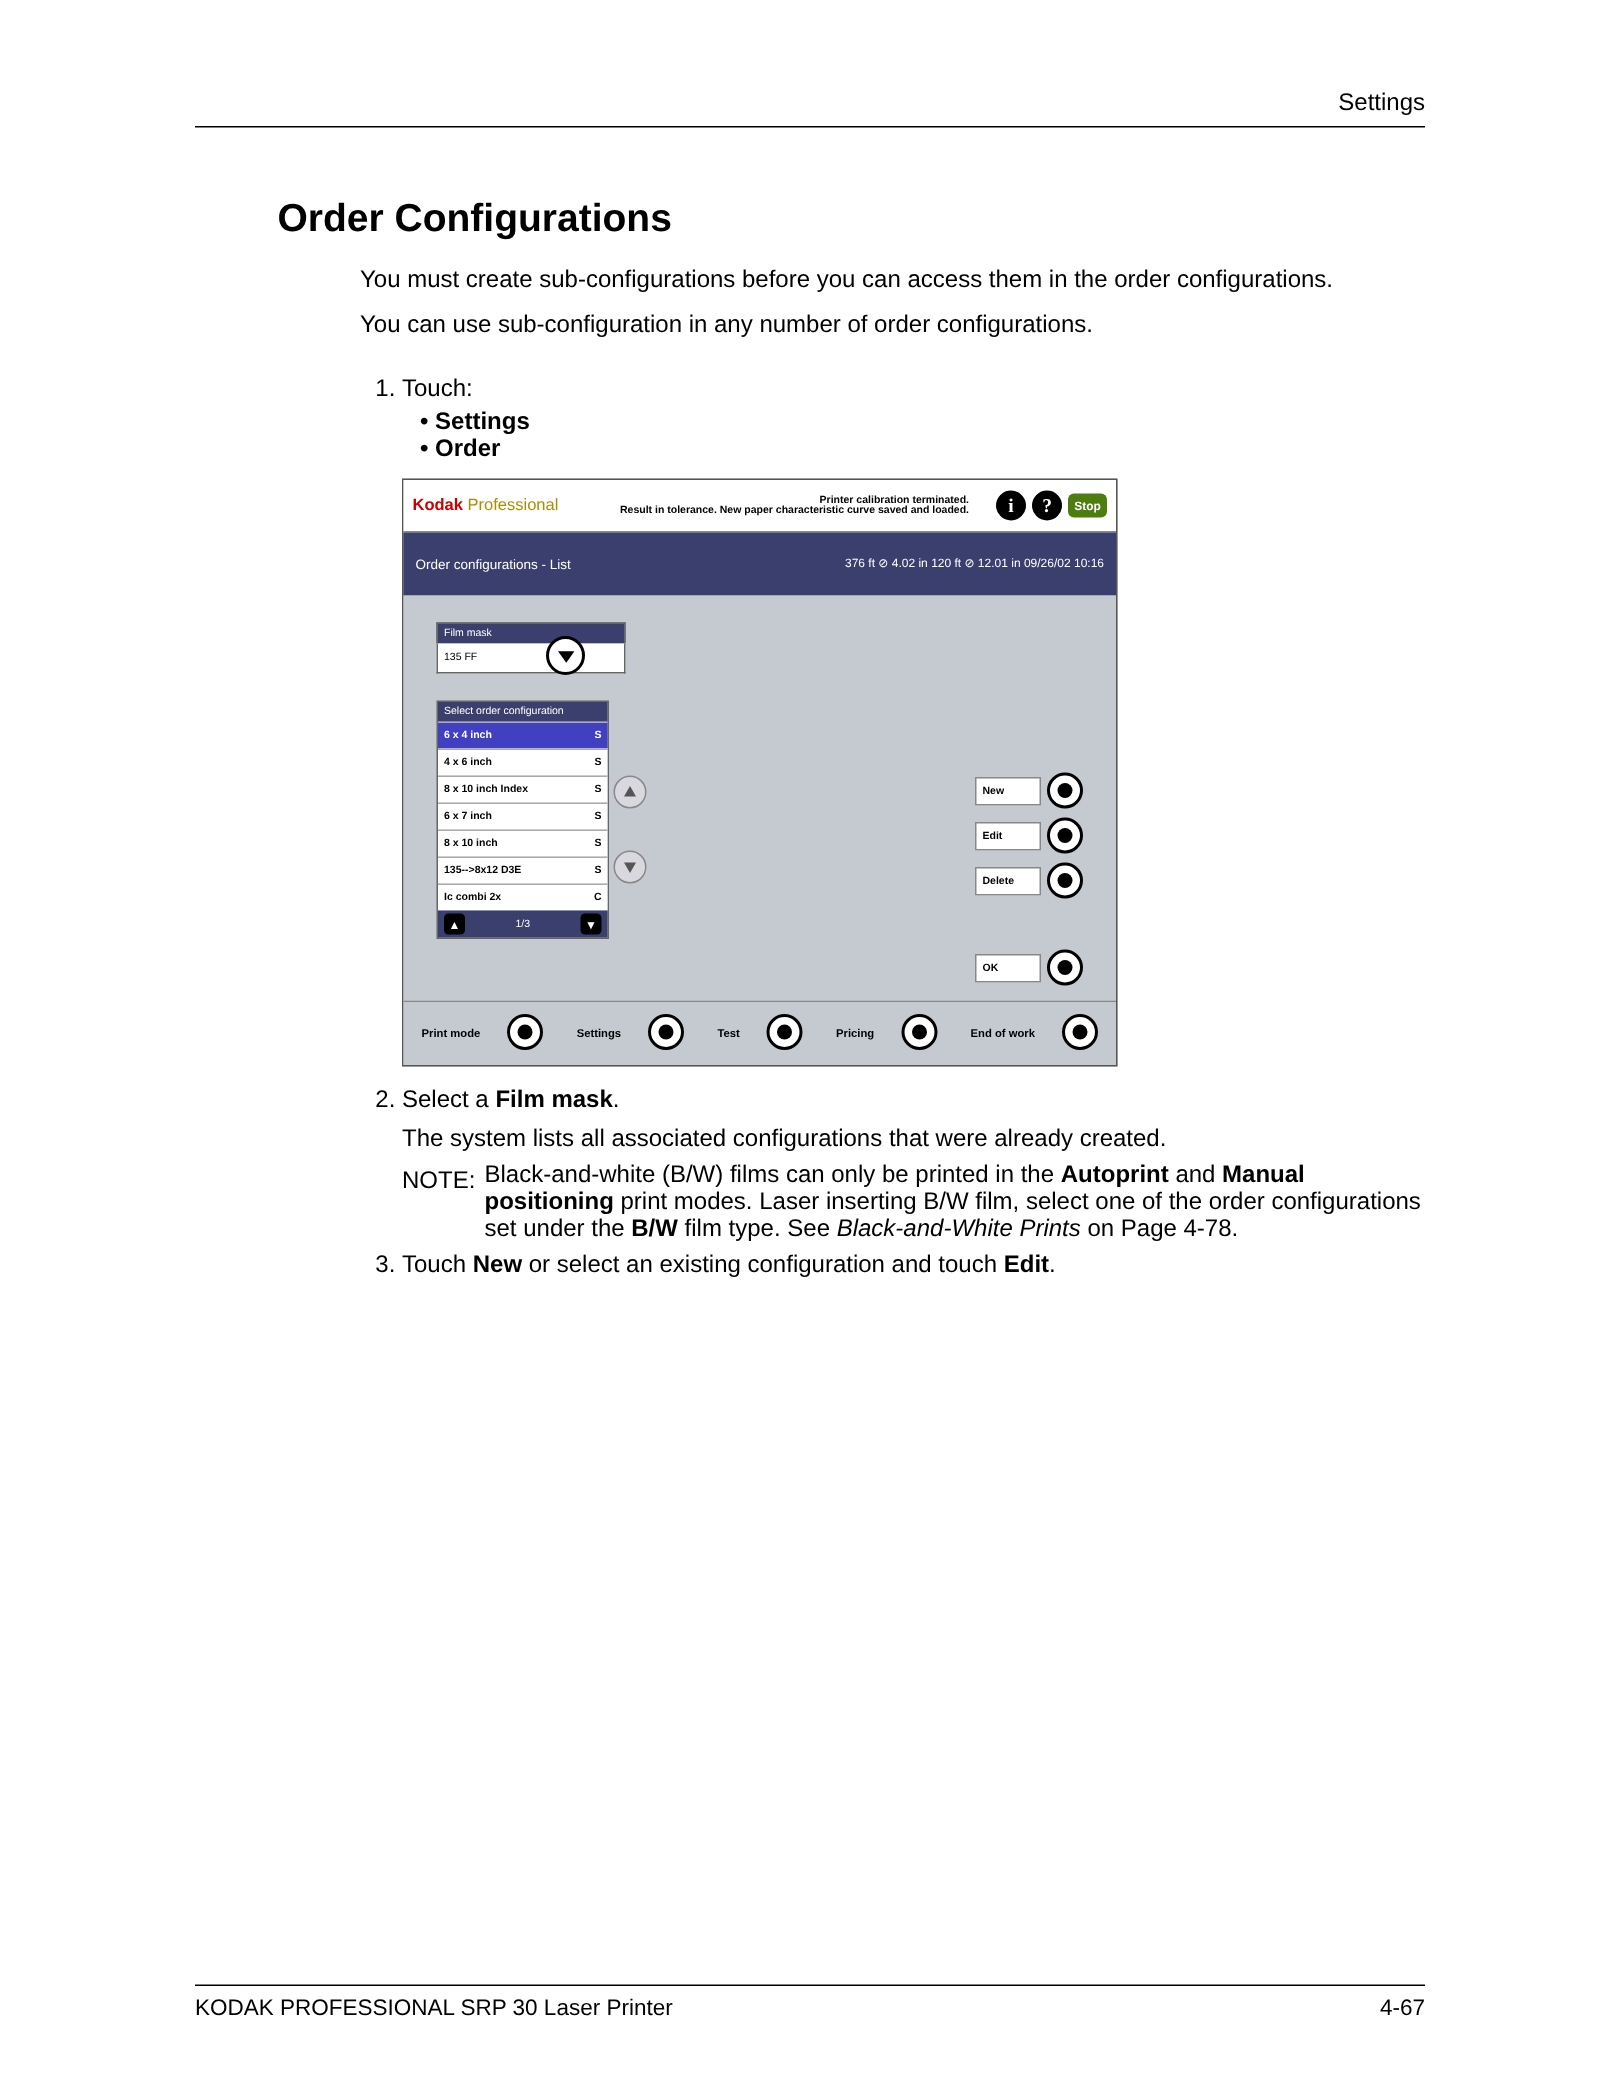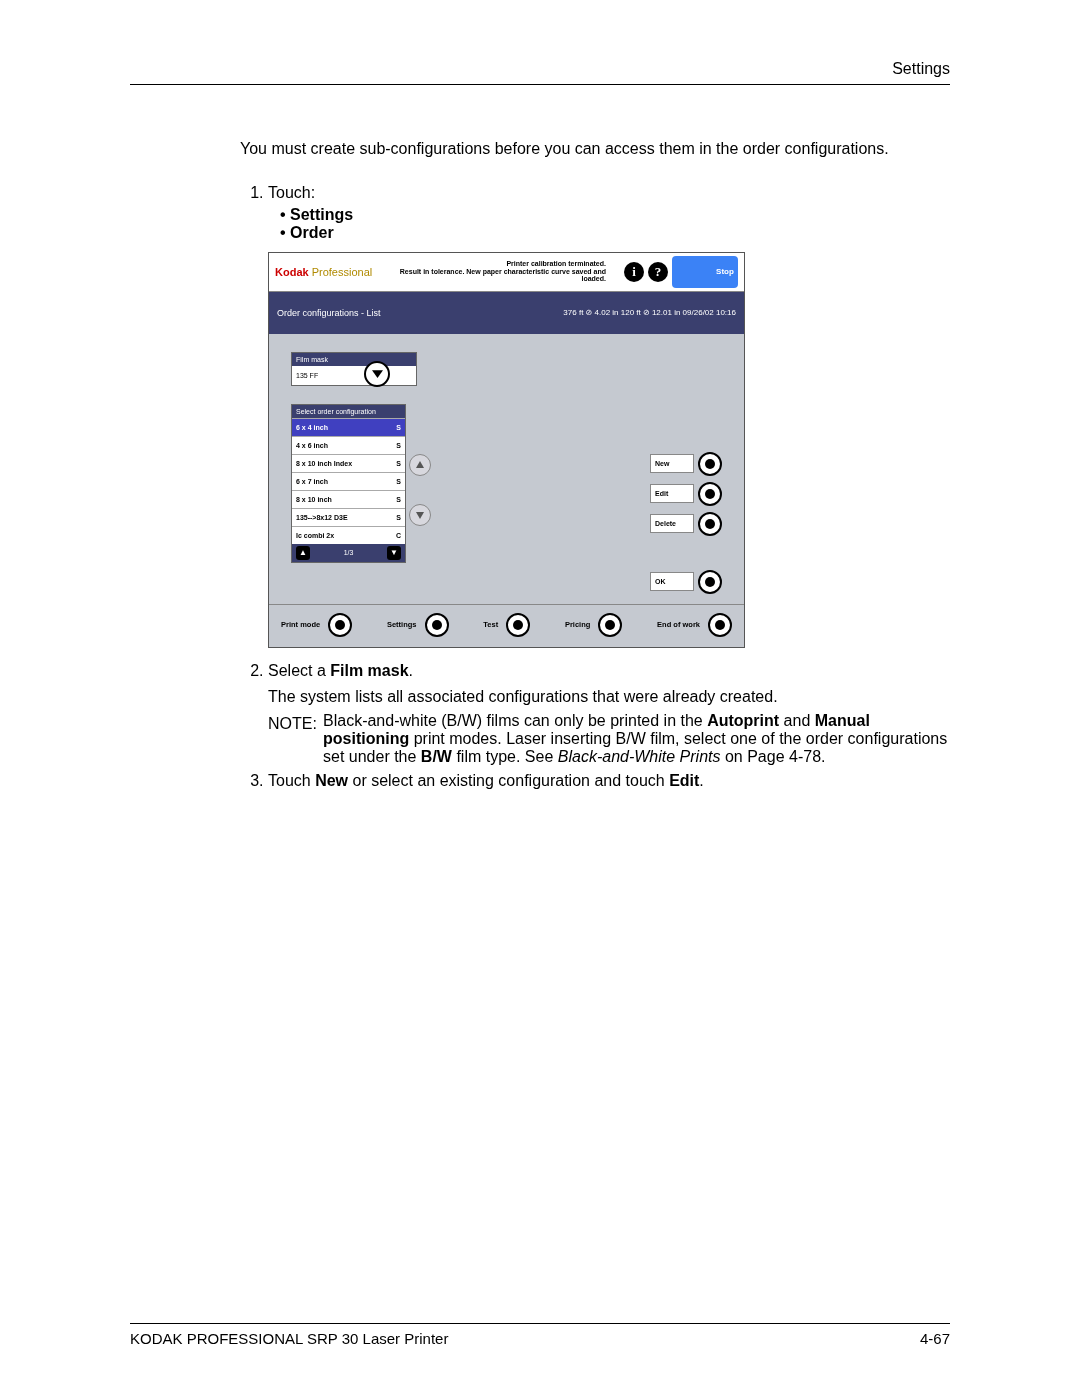--- a/index.html
+++ b/index.html
@@ -109,26 +109,26 @@
   .rnd {
     width: 20px; height: 20px;
     border-radius: 50%;
     background: #000;
     color: #fff;
     display: flex; align-items: center; justify-content: center;
     font-size: 13px; font-weight: bold;
     font-family: Georgia, serif;
   }
   .stop {
-    width: 26px; height: 32px;
-    background: #3b82f6;
+    width: 26px; height: 16px;
+    background: #4d7c0f;
     border-radius: 4px;
     color: #fff;
     font-size: 8px; font-weight: bold;
-    display:flex; align-items:center; justify-content:center;padding-left:40px;
+    display:flex; align-items:center; justify-content:center;
   }
   .ui-bar {
     background: #3a3f6e;
     color: #fff;
     font-size: 9px;
     padding: 16px 8px;
     display: flex;
     justify-content: space-between;
   }
   .ui-bar .right { font-size: 8px; }
@@ -222,21 +222,21 @@
   .radio::after {
     content:""; width:10px; height:10px; border-radius:50%; background:#000;
   }
   .ui-foot {
     border-top:1px solid #888;
     background:#c5c9d0;
     padding: 8px 12px 10px;
     display:flex; justify-content:space-between;
   }
   .fbtn {
-    display:flex; align-items:center; gap:4px;
+    display:flex; align-items:center; gap:14px;
     font-size:7.5px; font-weight:bold;
   }
   .fbtn .radio { width:20px; height:20px; }
   .fbtn .radio::after { width:10px; height:10px; }
   .ftr {
     position: absolute;
     bottom: 50px;
     left: 130px; right: 130px;
     border-top: 1px solid #000;
     padding-top: 6px;
@@ -245,23 +245,25 @@
   }
 </style>
 </head>
 <body>
 
 <div class="page">
 
   <div class="hdr">Settings</div>
 
   <div class="content">
+    <h2>Order Configurations</h2>
 
     <div class="body-indent">
       <p class="para">You must create sub-configurations before you can access them in the order configurations.</p>
+      <p class="para">You can use sub-configuration in any number of order configurations.</p>
 
       <ol>
         <li>
           <span>Touch:</span>
           <ul class="bullets">
             <li>Settings</li>
             <li>Order</li>
           </ul>
 
           

